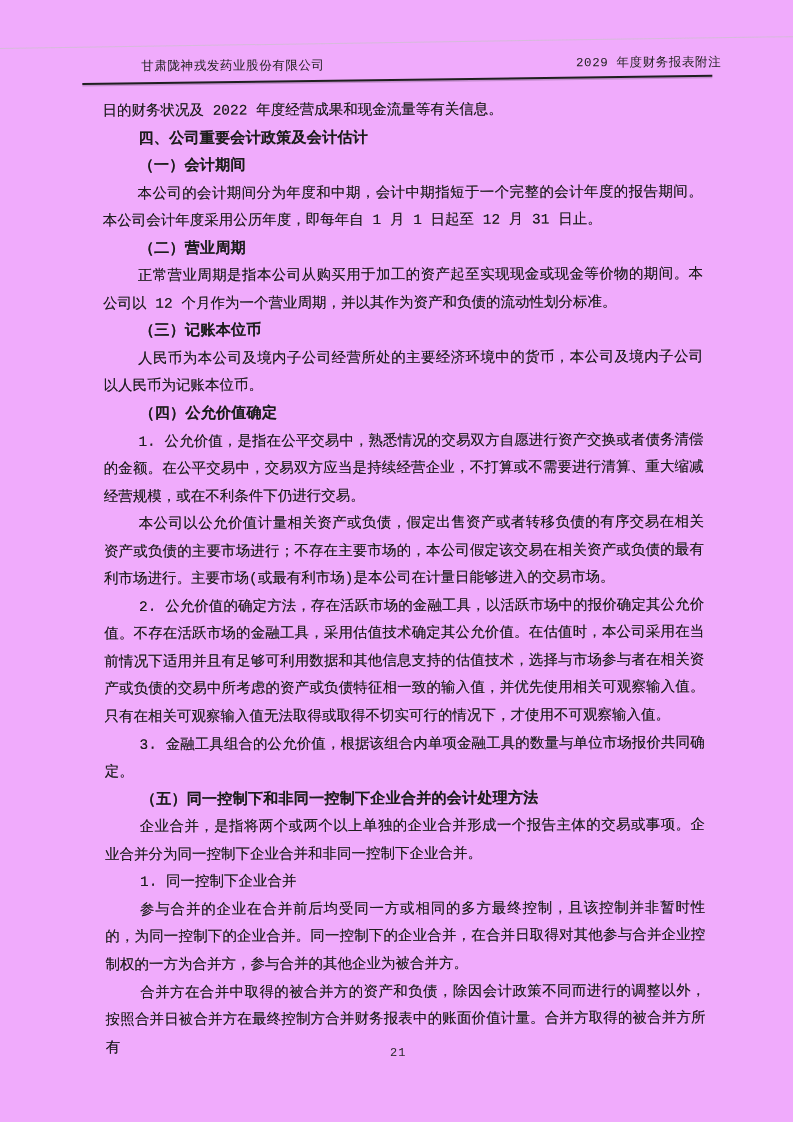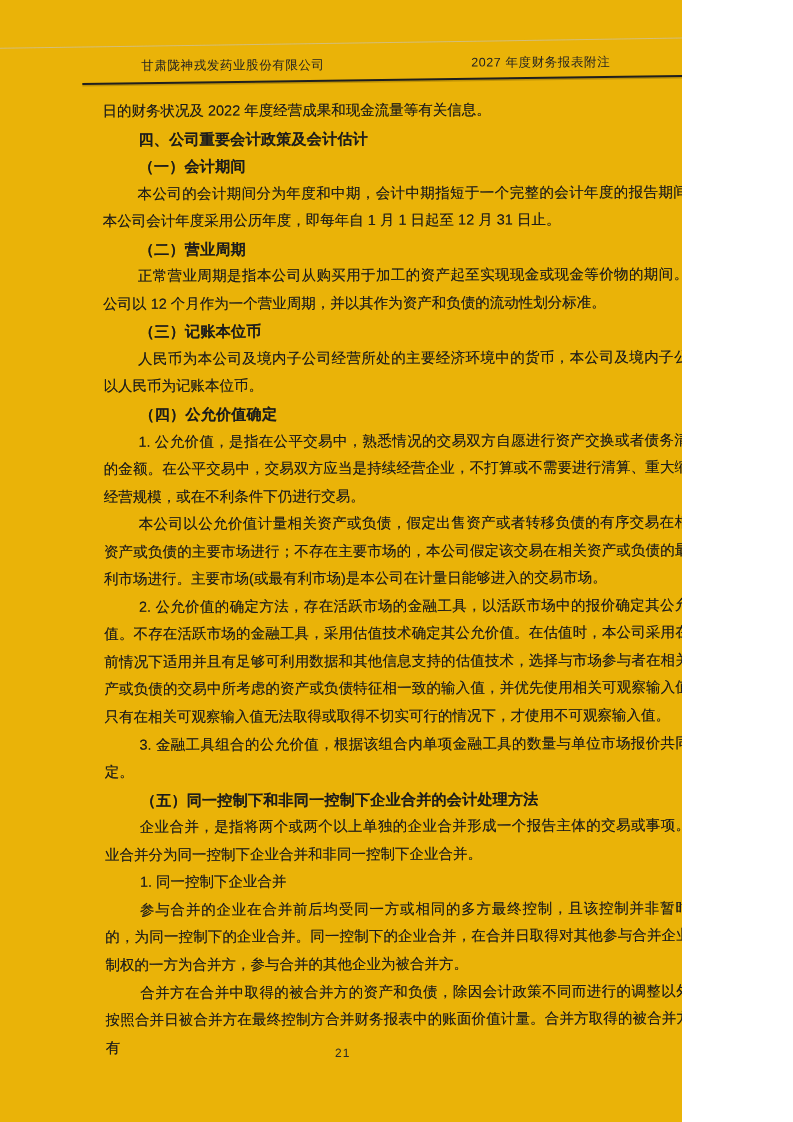--- a/index.html
+++ b/index.html
@@ -1,22 +1,22 @@
 <!DOCTYPE html>
 <html><head>
 <meta charset="utf-8">
 <style>
   html, body { margin: 0; padding: 0; background: #ffffff; }
   .page {
     position: relative;
-    width: 682px;
+    width: 793px;
     height: 1122px;
-    background: #eab308;
+    background: #f0abfc;
     overflow: hidden;
-    font-family: Liberation Sans, sans-serif;
+    font-family: Liberation Mono, monospace;
     color: #1d1d1d;
   }
   .page-inner {
     position: absolute;
     inset: 0;
     transform: rotate(-0.2deg);
     transform-origin: 50% 50%;
   }
   .scan-edge {
     position: absolute;
@@ -93,21 +93,21 @@
 </head>
 <body>
 
 <div class="page">
   <div class="page-inner">
 
     <div class="scan-edge"></div>
 
     <div class="hdr-company">甘肃陇神戎发药业股份有限公司</div>
 
-    <div class="hdr-title">2027 年度财务报表附注</div>
+    <div class="hdr-title">2029 年度财务报表附注</div>
 
     <div class="hdr-rule"></div>
 
     <div class="doc-body">
 
     <p class="body-first">日的财务状况及 2022 年度经营成果和现金流量等有关信息。</p>
         <p class="heading1">四、公司重要会计政策及会计估计</p>
         <p class="heading2">（一）会计期间</p>
         <p class="body">本公司的会计期间分为年度和中期，会计中期指短于一个完整的会计年度的报告期间。本公司会计年度采用公历年度，即每年自 1 月 1 日起至 12 月 31 日止。</p>
         <p class="heading2">（二）营业周期</p>

